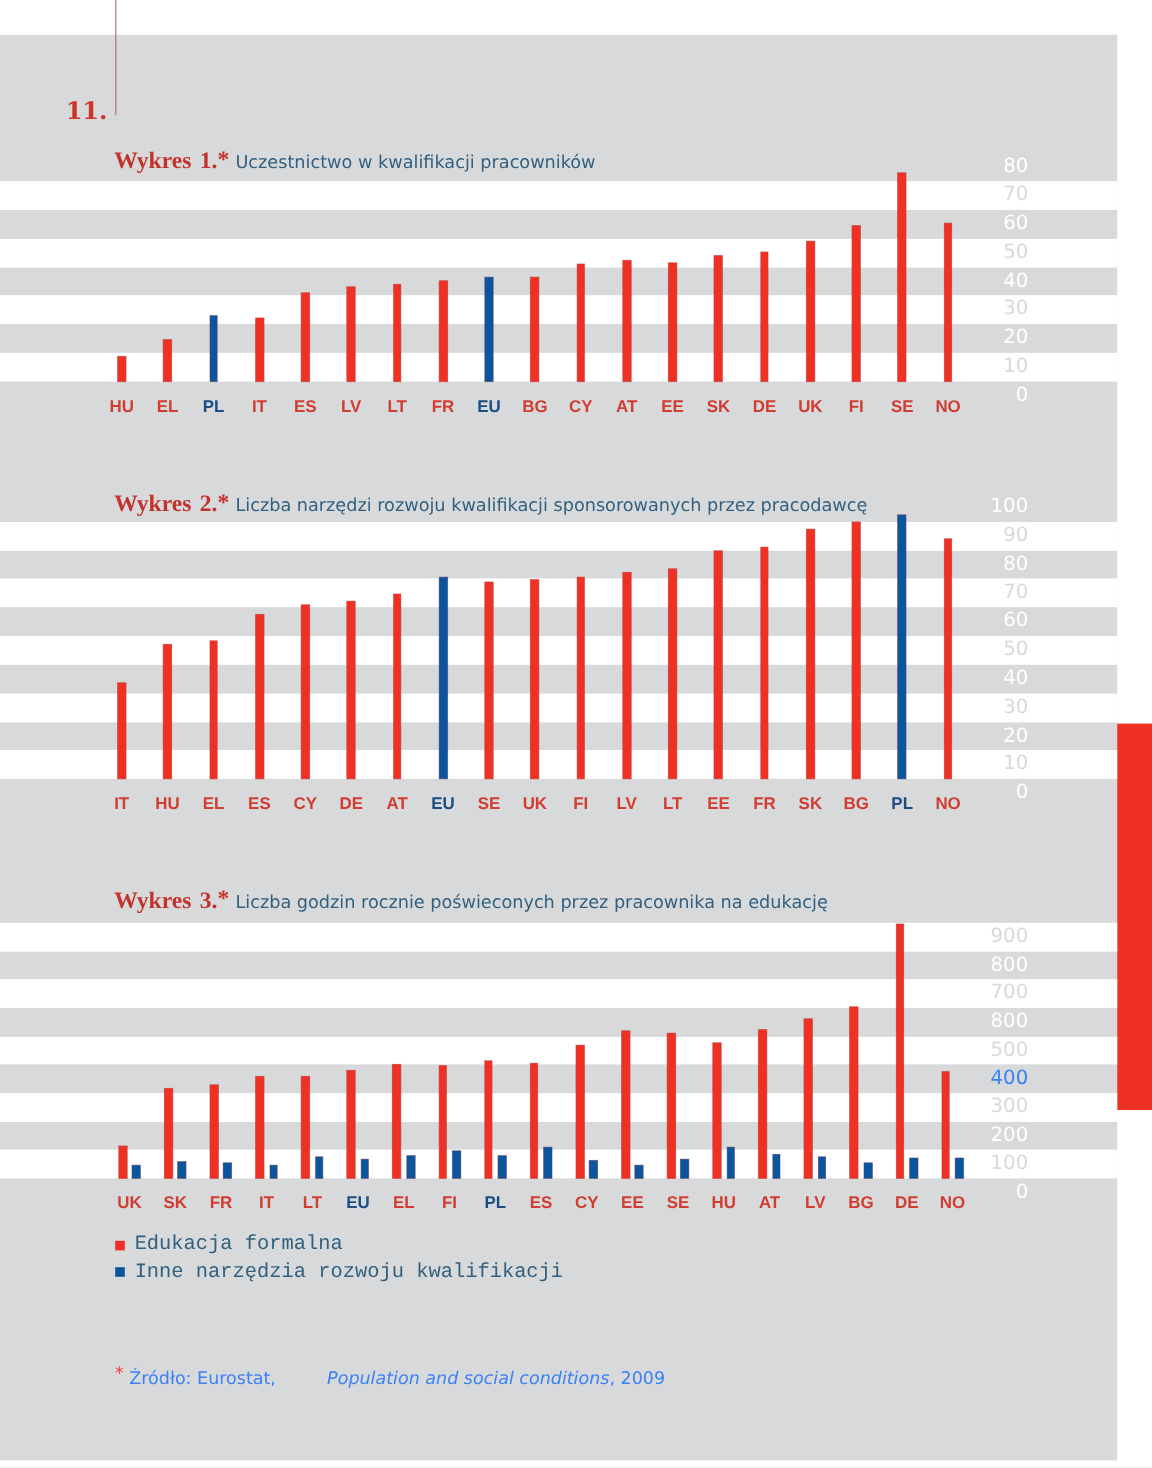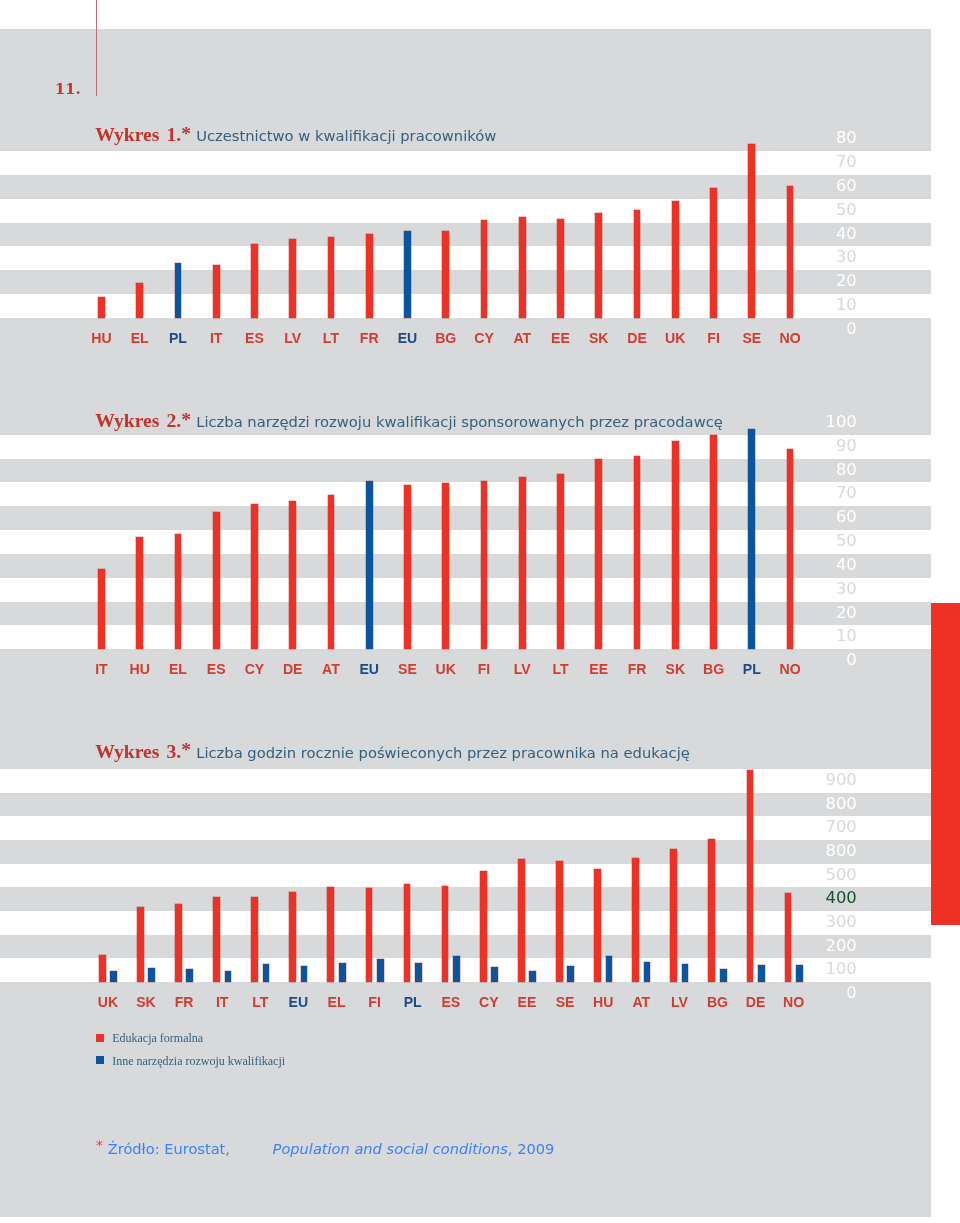--- a/index.html
+++ b/index.html
@@ -10,27 +10,27 @@
   .wstripe{position:absolute;left:0;background:#ffffff;}
   .bar{position:absolute;box-shadow:0 0 0 0.4px rgba(150,25,20,0.55);}
   .xlab{position:absolute;font-family:"Liberation Sans",sans-serif;font-weight:bold;font-size:14.1px;text-align:center;}
   .ylab{position:absolute;text-align:right;font-family:"DejaVu Sans",sans-serif;font-size:16.4px;line-height:16.4px;}
   .chtitle{position:absolute;white-space:nowrap;}
   .chtitle .w{font-family:"Liberation Serif",serif;font-weight:bold;font-size:19.6px;color:#c3332b;word-spacing:2.2px;margin-top:36px;}
   .chtitle .a{font-family:"Liberation Serif",serif;font-weight:bold;font-size:19.6px;color:#c3332b;position:relative;top:-1.3px;}
   .chtitle .s{font-family:"DejaVu Sans",sans-serif;font-size:14.73px;color:#33607f;margin-left:5.2px;}
   #tabmark{position:absolute;left:931px;top:603px;width:29px;height:322px;background:#ee3124;}
   #chapline{position:absolute;left:95.6px;top:0;width:1.5px;height:96.2px;background:#bd6f70;}
-  #chapnum{position:absolute;left:54.7px;top:79.9px;font-family:"DejaVu Serif",serif;font-weight:bold;font-size:15px;color:#cc3329;}
+  #chapnum{position:absolute;left:54.7px;top:79.9px;font-family:"DejaVu Serif",serif;font-weight:bold;font-size:20px;color:#cc3329;}
   #legend{position:absolute;left:95.8px;top:1029.4px;}
   .legend-row{height:22.4px;position:relative;}
   .swatch{position:absolute;left:0;top:4.6px;width:8.1px;height:8.1px;}
   .sw0{background:#ee3124;}
   .sw1{background:#0a559e;}
-  .legend-text{position:absolute;left:16.4px;top:0;font-family:Liberation Serif, serif;font-size:12px;line-height:18px;color:#33607f;white-space:nowrap;}
+  .legend-text{position:absolute;left:16.4px;top:0;font-family:Liberation Mono, monospace;font-size:17px;line-height:18px;color:#33607f;white-space:nowrap;}
   #footnote{position:absolute;left:95.8px;top:1139.5px;font-family:"DejaVu Sans",sans-serif;font-size:14.6px;line-height:17px;white-space:nowrap;}
   .fstar{color:#e8443a;font-size:14.6px;position:relative;top:-4px;}
   .ftxt{color:#3b82f6;}
   .fital{font-style:italic;margin-left:38px;}
 </style>
 </head>
 <body>
 
 <div id="page">
 
@@ -152,21 +152,21 @@
       <div class="wstripe" style="top:958.35px;height:23.65px;width:931px;"></div>
       <div class="wstripe" style="top:911.05px;height:23.65px;width:931px;"></div>
       <div class="wstripe" style="top:863.75px;height:23.65px;width:931px;"></div>
       <div class="wstripe" style="top:816.45px;height:23.65px;width:931px;"></div>
       <div class="wstripe" style="top:769.15px;height:23.65px;width:931px;"></div>
       <div class="ylab" style="left:760px;top:772.15px;width:96.80px;color:#d7d9db;">900</div>
       <div class="ylab" style="left:760px;top:795.80px;width:96.80px;color:#ffffff;">800</div>
       <div class="ylab" style="left:760px;top:819.45px;width:96.80px;color:#d7d9db;">700</div>
       <div class="ylab" style="left:760px;top:843.10px;width:96.80px;color:#ffffff;">800</div>
       <div class="ylab" style="left:760px;top:866.75px;width:96.80px;color:#d7d9db;">500</div>
-      <div class="ylab" style="left:760px;top:890.40px;width:96.80px;color:#14532d;">400</div>
+      <div class="ylab" style="left:760px;top:890.40px;width:96.80px;color:#3b82f6;">400</div>
       <div class="ylab" style="left:760px;top:914.05px;width:96.80px;color:#d7d9db;">300</div>
       <div class="ylab" style="left:760px;top:937.70px;width:96.80px;color:#ffffff;">200</div>
       <div class="ylab" style="left:760px;top:961.35px;width:96.80px;color:#d7d9db;">100</div>
       <div class="ylab" style="left:760px;top:985.00px;width:96.80px;color:#ffffff;">0</div>
       <div class="bar" style="left:98.80px;top:954.57px;width:6.8px;height:27.43px;background:#ee3124;"></div>
       <div class="bar" style="left:136.90px;top:907.27px;width:6.8px;height:74.73px;background:#ee3124;"></div>
       <div class="bar" style="left:175.00px;top:903.96px;width:6.8px;height:78.04px;background:#ee3124;"></div>
       <div class="bar" style="left:213.10px;top:897.10px;width:6.8px;height:84.90px;background:#ee3124;"></div>
       <div class="bar" style="left:251.20px;top:896.62px;width:6.8px;height:85.38px;background:#ee3124;"></div>
       <div class="bar" style="left:289.30px;top:892.13px;width:6.8px;height:89.87px;background:#ee3124;"></div>

